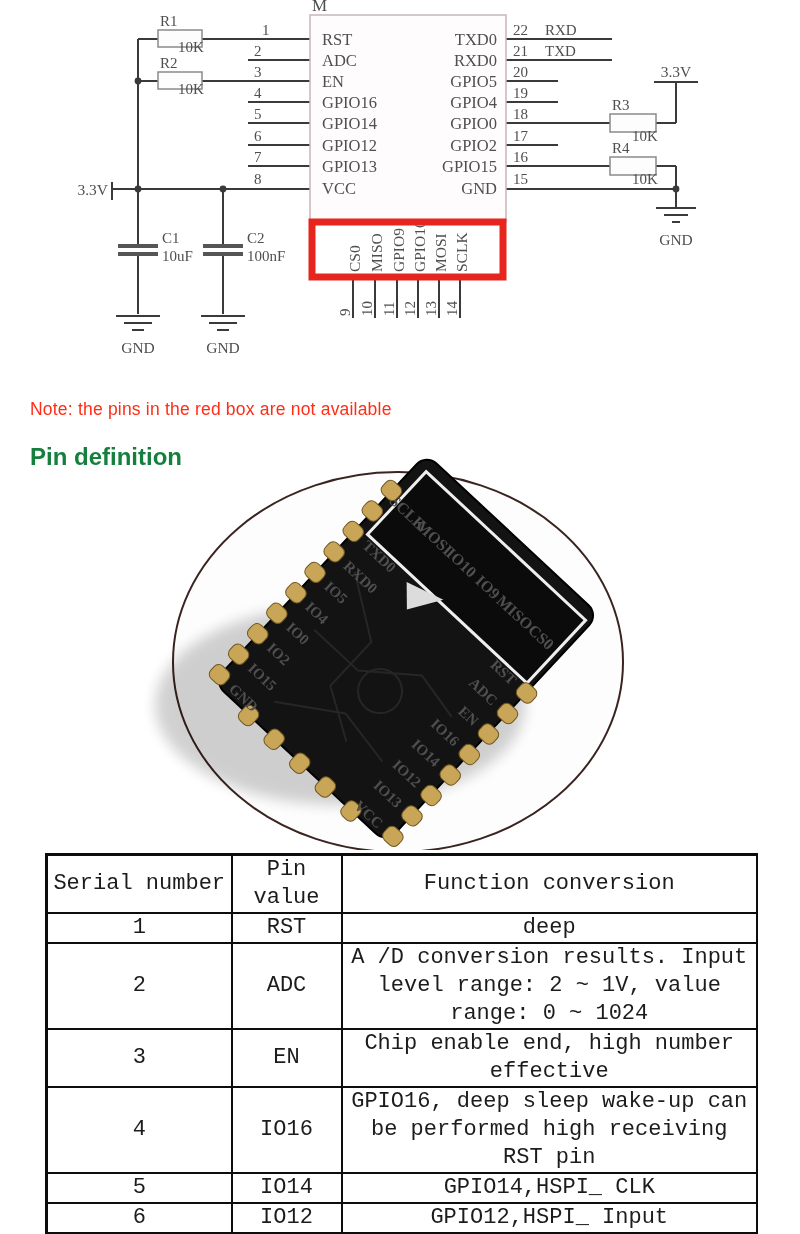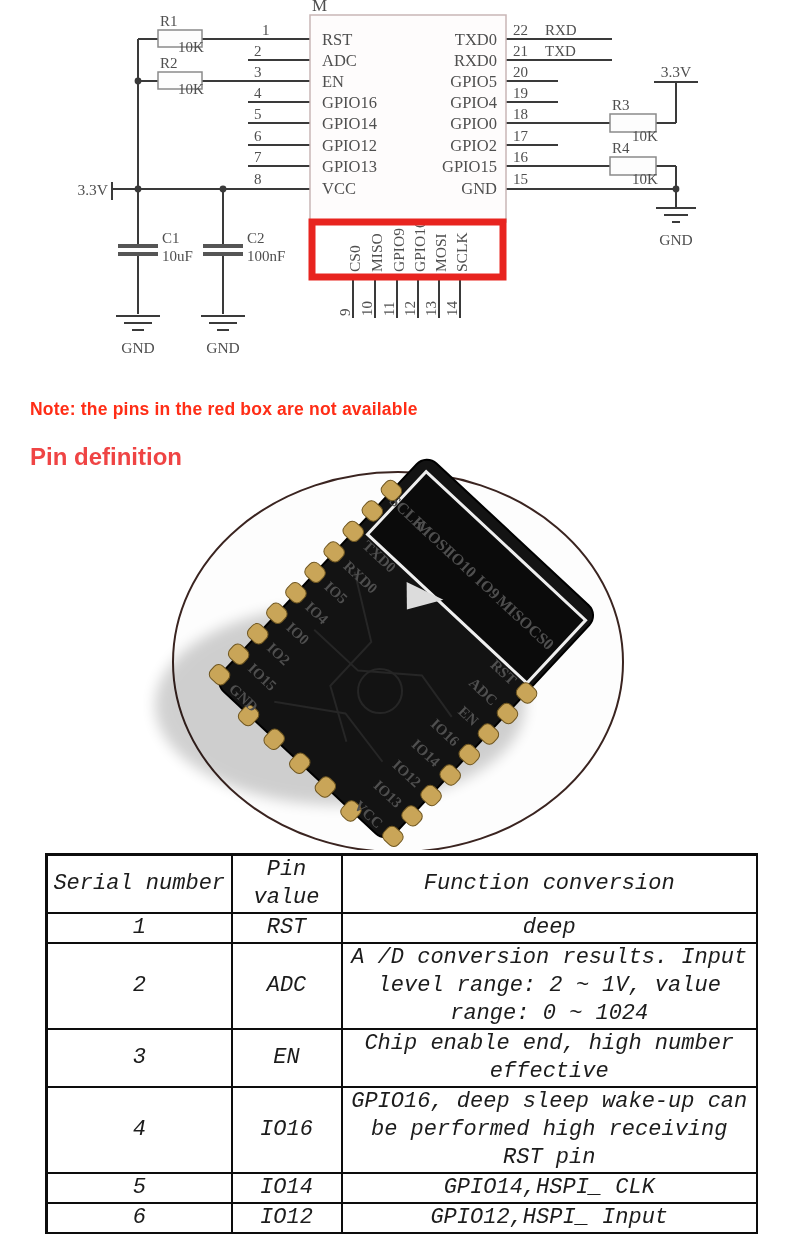--- a/index.html
+++ b/index.html
@@ -1,23 +1,23 @@
 <!DOCTYPE html>
 <html><head>
 <meta charset="utf-8">
 <style>
   html,body{margin:0;padding:0;background:#ffffff;}
   body{width:800px;height:1234px;position:relative;overflow:hidden;
        font-family:"Liberation Sans",sans-serif;}
   svg text{font-family:"Liberation Serif",serif;fill:#4f4f4f;}
   .abs{position:absolute;}
-  #note{left:30px;top:399px;font-size:17.5px;font-weight:bold;color:#ff2d16;letter-spacing:.2px;}
-  #pin-def-title{left:30px;top:443px;font-size:24px;font-weight:bold;color:#ef4444;}
+  #note{left:30px;top:399px;font-size:17.5px;font-weight:normal;color:#ff2d16;letter-spacing:.2px;}
+  #pin-def-title{left:30px;top:443px;font-size:24px;font-weight:bold;color:#15803d;}
   
-  #pin-table-wrap{left:45px;top:853px;width:713px;height:381px;overflow:hidden;font-style:italic;}
+  #pin-table-wrap{left:45px;top:853px;width:713px;height:381px;overflow:hidden;}
   table{border-collapse:collapse;table-layout:fixed;width:711px;
         font-family:"Liberation Mono",monospace;font-size:22px;line-height:28px;color:#1c1c1c;}
   th,td{border:2px solid #0d0d0d;text-align:center;vertical-align:middle;padding:0 4px;font-weight:normal;}
   table{border:3px solid #0d0d0d;}
   .c1{width:185px}.c2{width:110px}.c3{width:416px}
 </style>
 </head>
 <body>
 
 <svg class="abs" style="left:0;top:0" width="800" height="395" viewBox="0 0 800 395">

